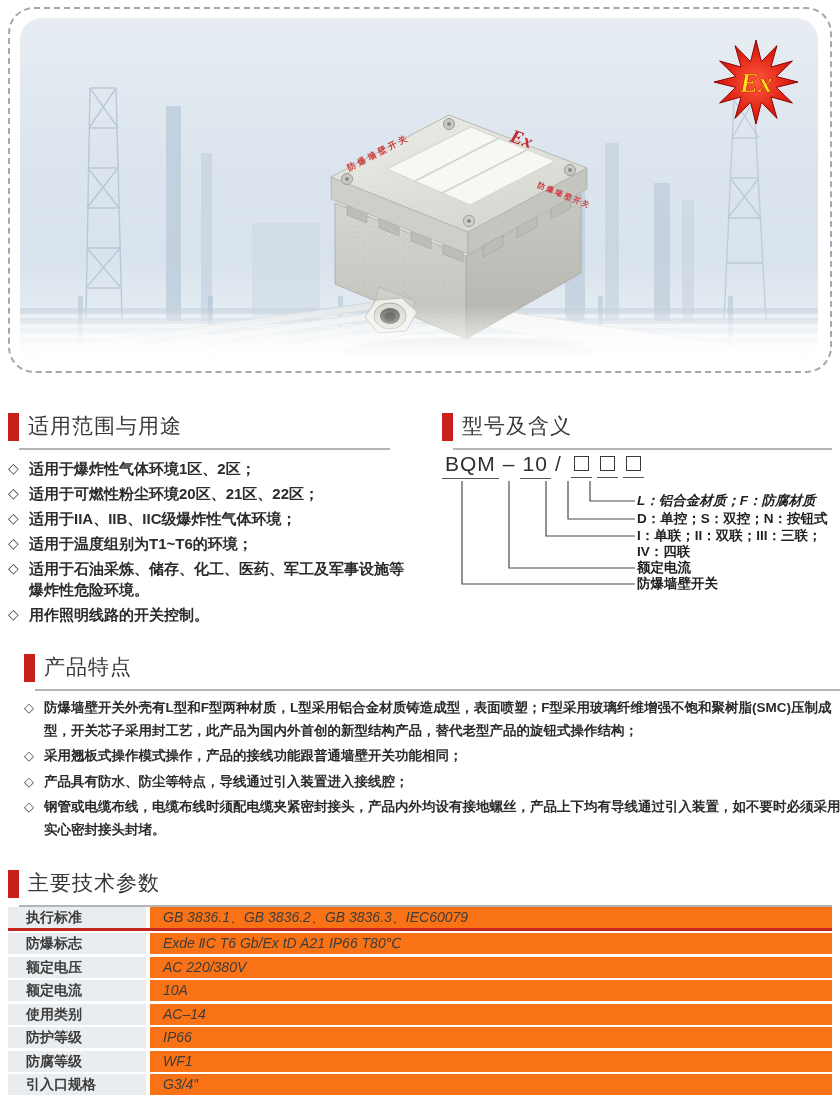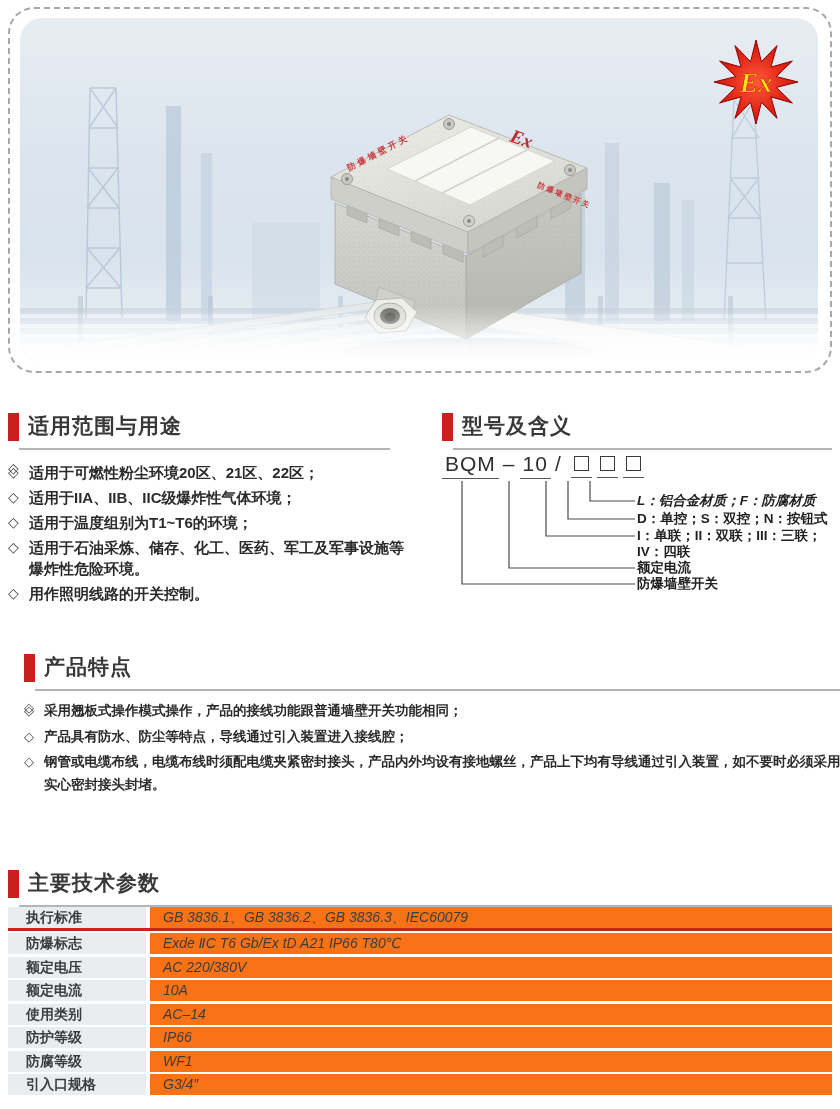--- a/index.html
+++ b/index.html
@@ -23,21 +23,21 @@
     position:absolute;left:0;bottom:0;width:100%;height:56px;
     background:linear-gradient(180deg,rgba(255,255,255,0) 0%,rgba(255,255,255,.85) 80%,#ffffff 100%);
   }
   .product-svg{position:absolute;left:283px;top:73px;}
   .badge{position:absolute;left:688px;top:16px;width:96px;height:96px;}
   
   .sec{position:absolute;}
   .sec-head{position:relative;height:30px;}
   .sec-bar{position:absolute;left:0;top:1px;width:11px;height:28px;background:#c8201d;}
   .sec-title{
-    position:absolute;left:20px;top:0;font-size:21px;font-weight:700;color:#383838;
+    position:absolute;left:20px;top:0;font-size:21px;font-weight:400;color:#383838;
     letter-spacing:1px;white-space:nowrap;
   }
   .sec-rule{position:absolute;left:11px;top:36px;height:2px;background:#b5b5b5;}
   
   .blist{position:absolute;left:0;top:46px;width:404px;}
   .bitem{
     position:relative;padding-left:21px;margin-bottom:4px;
     font-size:15px;line-height:21px;font-weight:600;color:#2b2b2b;
   }
   .bitem .dia{position:absolute;left:0;top:0;color:#3a3a3a;font-weight:400;font-size:14px;}
@@ -237,21 +237,21 @@
   </div>
 </div>
 
 <div class="sec" style="left:8px;top:412px;width:404px;">
   <div class="sec-head">
     <div class="sec-bar"></div>
     <div class="sec-title">适用范围与用途</div>
     <div class="sec-rule" style="width:371px;"></div>
   </div>
   <div class="blist">
-    <div class="bitem"><span class="dia">◇</span></div>
+    <div class="bitem"><span class="dia">◇</span><span>适用于爆炸性气体环境1区、2区；</span></div>
     <div class="bitem"><span class="dia">◇</span><span>适用于可燃性粉尘环境20区、21区、22区；</span></div>
     <div class="bitem"><span class="dia">◇</span><span>适用于IIA、IIB、IIC级爆炸性气体环境；</span></div>
     <div class="bitem"><span class="dia">◇</span><span>适用于温度组别为T1~T6的环境；</span></div>
     <div class="bitem"><span class="dia">◇</span><span>适用于石油采炼、储存、化工、医药、军工及军事设施等爆炸性危险环境。</span></div>
     <div class="bitem"><span class="dia">◇</span><span>用作照明线路的开关控制。</span></div>
   </div>
 </div>
 
 <div class="sec" style="left:442px;top:412px;width:390px;height:210px;">
   <div class="sec-head">
@@ -294,21 +294,21 @@
   <div class="mlabel" style="top:163px;">防爆墙壁开关</div>
 </div>
 
 <div class="sec" style="left:24px;top:653px;width:826px;">
   <div class="sec-head">
     <div class="sec-bar"></div>
     <div class="sec-title">产品特点</div>
     <div class="sec-rule" style="width:813px;"></div>
   </div>
   <div class="flist">
-    <div class="fitem"><span class="dia">◇</span></div>
+    <div class="fitem"><span class="dia">◇</span><span>防爆墙壁开关外壳有L型和F型两种材质，L型采用铝合金材质铸造成型，表面喷塑；F型采用玻璃纤维增强不饱和聚树脂(SMC)压制成型，开关芯子采用封工艺，此产品为国内外首创的新型结构产品，替代老型产品的旋钮式操作结构；</span></div>
     <div class="fitem"><span class="dia">◇</span><span>采用翘板式操作模式操作，产品的接线功能跟普通墙壁开关功能相同；</span></div>
     <div class="fitem"><span class="dia">◇</span><span>产品具有防水、防尘等特点，导线通过引入装置进入接线腔；</span></div>
     <div class="fitem"><span class="dia">◇</span><span>钢管或电缆布线，电缆布线时须配电缆夹紧密封接头，产品内外均设有接地螺丝，产品上下均有导线通过引入装置，如不要时必须采用实心密封接头封堵。</span></div>
   </div>
 </div>
 
 <div class="sec" style="left:8px;top:869px;width:824px;">
   <div class="sec-head">
     <div class="sec-bar"></div>
     <div class="sec-title">主要技术参数</div>

